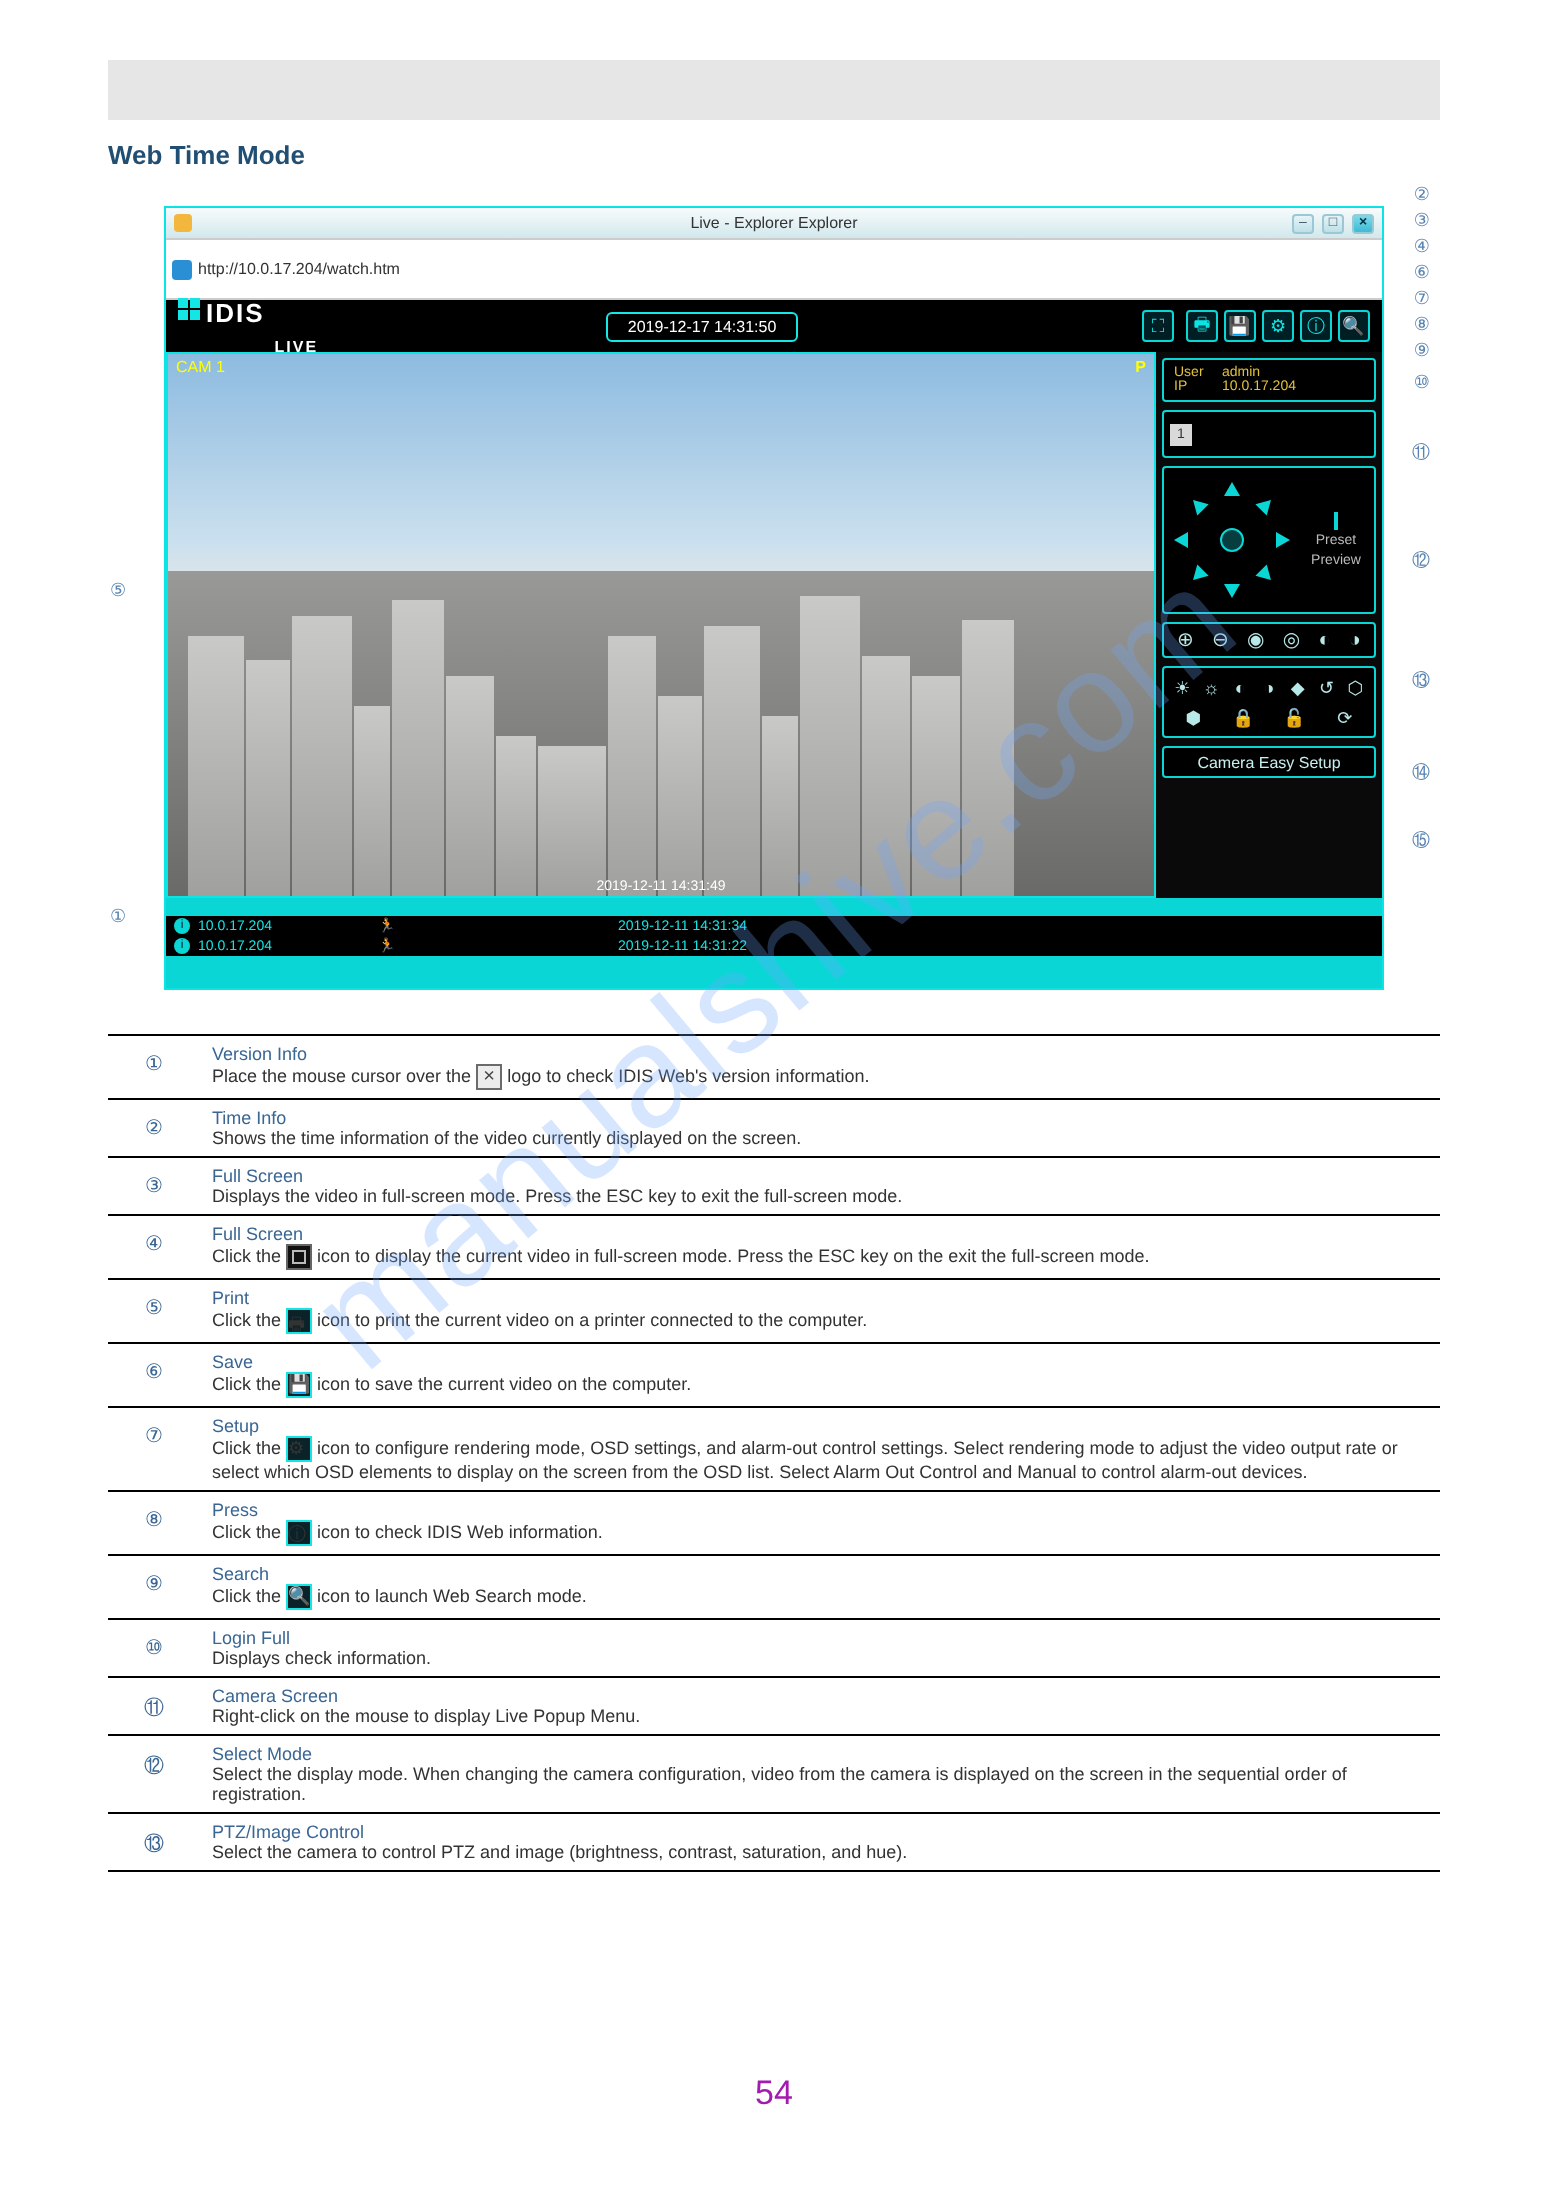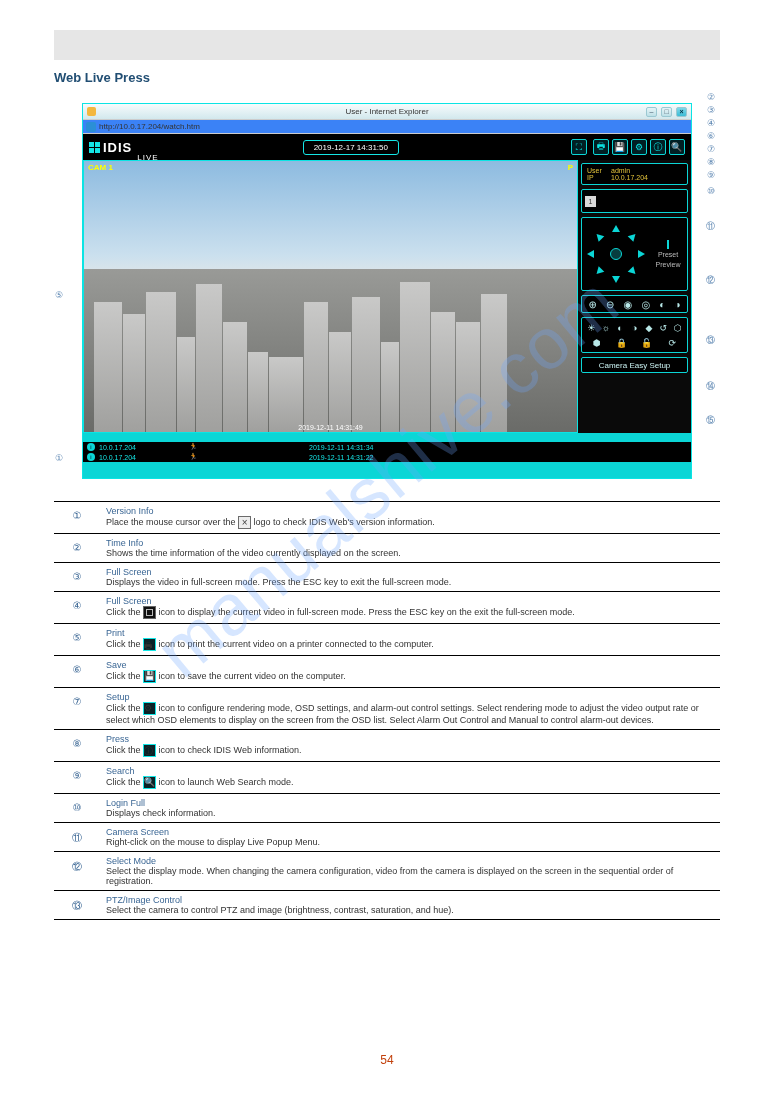--- a/index.html
+++ b/index.html
@@ -6,35 +6,35 @@
   body{font-family:Arial,Helvetica,sans-serif;font-size:10px;color:#333;background:#fff}
   .page{width:774px;margin:0 auto;padding:30px 54px}
   .header{background:#e6e6e6;height:30px;margin-bottom:8px}
   .section-title{font-size:13px;font-weight:700;color:#214e73;margin:10px 0 18px}
   .screenshot{border:1px solid #0be4e4;width:610px;margin:0 auto 22px;position:relative;background:#030303}
   .window-top{background:linear-gradient(#f7fbfc,#d2e8ed);height:15px;font-size:8px;color:#333;display:flex;align-items:center;justify-content:center;position:relative}
   .win-btns{position:absolute;right:4px;display:flex;gap:4px}
   .win-btn{width:11px;height:10px;background:linear-gradient(#e6f4f7,#bde0e7);border-radius:2px;border:1px solid #9bc8d2;display:flex;align-items:center;justify-content:center;font-size:7px;color:#456}
   .win-btn.close{background:linear-gradient(#7fd7e8,#3bbcd6);color:#034;font-weight:700}
   .pg-icon{position:absolute;left:4px;width:9px;height:9px;background:#f3b73e;border-radius:2px}
-  .addr{background:#3b82f6;height:15px;display:flex;align-items:center;font-size:8px;border-top:1px solid #ccc;border-bottom:1px solid #ccc}
+  .addr{background:#ffffff;height:31px;display:flex;align-items:center;font-size:8px;border-top:1px solid #ccc;border-bottom:1px solid #ccc}
   .addr-ic{width:10px;height:10px;background:#2b8fd6;border-radius:2px;margin:0 3px}
   .app-header{display:flex;align-items:center;height:26px;background:#000;padding:0 6px;gap:6px}
-  .brand{display:flex;align-items:center;gap:3px}
+  .brand{display:flex;gap:3px}
   .brand-sq{display:grid;grid-template-columns:5px 5px;grid-template-rows:5px 5px;gap:1px}
   .brand-sq span{background:#14e6e6}
   .brand-txt{color:#fff;font-weight:700;font-size:13px;letter-spacing:1px}
-  .brand-sub{color:#fff;font-size:8px;font-weight:400;letter-spacing:1px;margin-left:2px;margin-top:20px}
+  .brand-sub{color:#fff;font-size:8px;font-weight:700;letter-spacing:1px;margin-left:2px;margin-top:20px}
   .ts-pill{margin:0 auto;background:#000;border:1px solid #15e6e6;color:#fff;font-size:8px;padding:2px 10px;border-radius:3px}
   .hdr-right{display:flex;gap:3px}
   .hdr-btn{width:16px;height:16px;border:1px solid #0bd6d6;background:#001f24;display:flex;align-items:center;justify-content:center;color:#0be4e4;font-size:9px;border-radius:2px}
   .hdr-fs{width:16px;height:16px;border:1px solid #0bd6d6;background:#001f24;color:#0be4e4;font-size:9px;display:flex;align-items:center;justify-content:center;border-radius:2px;margin-left:28px}
   .main{display:flex}
   .video{width:495px;height:273px;background:linear-gradient(#8dbbe0 0%,#cbe0ee 35%,#d8e4ea 40%,#999a97 40%,#6a6b68 100%);position:relative;border:1px solid #0be4e4}
-  .cam-label{position:absolute;top:2px;left:4px;color:#ff0;font-size:8px;font-weight:700}
+  .cam-label{position:absolute;top:2px;left:4px;color:#ff0;font-size:8px;font-weight:400}
   .p-flag{position:absolute;top:2px;right:4px;color:#ff0;font-size:8px;font-weight:700}
   .buildings{position:absolute;left:0;right:0;top:42%;bottom:0;display:flex;align-items:flex-end;gap:1px;padding:0 10px;overflow:hidden}
   .bld{background:linear-gradient(#c9c9c8,#a0a09e);display:inline-block}
   .ts-inline{position:absolute;bottom:1px;left:50%;transform:translateX(-50%);color:#fff;font-size:7px}
   .side{width:113px;background:#0a0a0a;padding:3px;display:flex;flex-direction:column;gap:4px}
   .panel{border:1px solid #0bd6d6;background:#000;border-radius:2px}
   .login{padding:3px 5px;font-size:7px}
   .login-row{display:flex}
   .login-lab{color:#e2c23a;width:24px}
   .login-val{color:#e2c23a}
@@ -82,28 +82,28 @@
   .tbl{width:100%;border-collapse:collapse;font-size:9px;color:#333}
   .tbl td{border-top:1px solid #000;border-bottom:1px solid #000;padding:4px 6px;vertical-align:top}
   .tbl tr:first-child td{border-top:1px solid #000}
   .tbl .num{width:46px;text-align:center;color:#3a6694;font-size:10px;padding-top:8px}
   .tbl .name{color:#3a6694;font-weight:400}
   .ico{display:inline-block;width:13px;height:13px;border:1px solid #6b6b6b;vertical-align:middle;position:relative;background:#ededed}
   .ico.x::before{content:"×";position:absolute;inset:0;display:flex;align-items:center;justify-content:center;font-size:10px;color:#444}
   .ico.fs{background:#111;border-color:#666}
   .ico.fs::before{content:"";position:absolute;inset:2px;border:1px solid #bbb}
   .ico.blue{background:#0b2328;border-color:#14e6e6}
-  .pg-num{position:fixed;bottom:26px;left:50%;transform:translateX(-50%);font-size:12px;color:#c2410c}
+  .pg-num{position:fixed;bottom:36px;left:50%;transform:translateX(-50%);font-size:17px;color:#a21caf}
 </style>
 </head>
 <body>
 
 <div class="page" style="position:relative">
   <div class="header"></div>
-  <div class="section-title">Web Live Press</div>
+  <div class="section-title">Web Time Mode</div>
 
   <div class="screenshot">
 
     <span class="co-num co-l" style="top:186px">⑤</span>
     <span class="co-num co-l" style="top:349px">①</span>
 
     <span class="co-num co-r" style="top:-12px">②</span>
     <span class="co-num co-r" style="top:1px">③</span>
     <span class="co-num co-r" style="top:14px">④</span>
     <span class="co-num co-r" style="top:27px">⑥</span>
@@ -112,21 +112,21 @@
     <span class="co-num co-r" style="top:66px">⑨</span>
     <span class="co-num co-r" style="top:82px">⑩</span>
     <span class="co-num co-r" style="top:116px">⑪</span>
     <span class="co-num co-r" style="top:170px">⑫</span>
     <span class="co-num co-r" style="top:230px">⑬</span>
     <span class="co-num co-r" style="top:276px">⑭</span>
     <span class="co-num co-r" style="top:310px">⑮</span>
 
     <div class="window-top">
       <span class="pg-icon"></span>
-      <span>User - Internet Explorer</span>
+      <span>Live - Explorer Explorer</span>
       <div class="win-btns">
         <span class="win-btn">–</span>
         <span class="win-btn">□</span>
         <span class="win-btn close">×</span>
       </div>
     </div>
     <div class="addr">
       <span class="addr-ic"></span>
       <span>http://10.0.17.204/watch.htm</span>
     </div>

